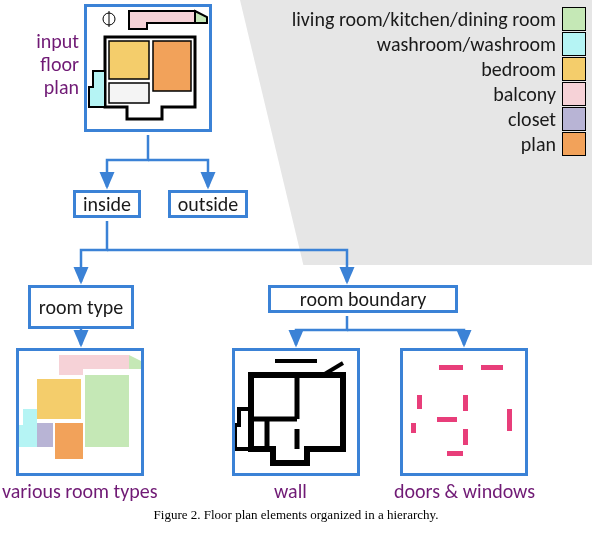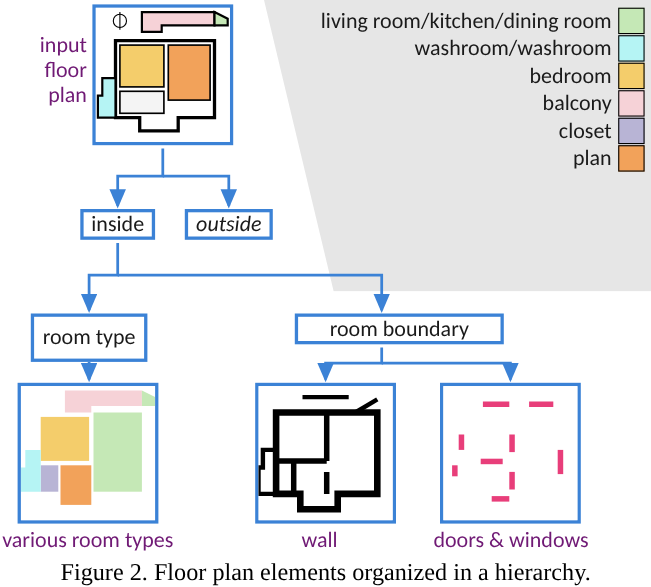--- a/index.html
+++ b/index.html
@@ -77,21 +77,21 @@
   }
   
   .arrows { position: absolute; left:0; top:0; z-index:1; pointer-events:none; }
   .caption {
     position: absolute;
     left: 0;
     width: 592px;
     top: 507px;
     text-align: center;
     font-family: "Times New Roman", Times, serif;
-    font-size: 22px;
+    font-size: 13px;
     color: #000;
   }
 </style>
 </head>
 <body>
 
 <div class="canvas">
 
   <div class="legend-bg"></div>
 
@@ -147,21 +147,21 @@
       <path d="M6 64 L18 64 L18 100 L2 100 L2 80 L6 80 Z" fill="#b5f4f4" stroke="#000" stroke-width="2"></path>
 
       <circle cx="22" cy="12" r="6" fill="none" stroke="#000" stroke-width="1"></circle>
       <line x1="22" y1="4" x2="22" y2="20" stroke="#000" stroke-width="1"></line>
     </svg>
   </div>
 
   <div class="node" style="left:73px; top:190px; width:68px; height:28px;">
     <span>inside</span>
   </div>
-  <div class="node" style="left:168px; top:190px; width:80px; height:28px;font-style:italic;">
+  <div class="node" style="left:168px; top:190px; width:80px; height:28px;">
     <span>outside</span>
   </div>
 
   <div class="node" style="left:28px; top:285px; width:106px; height:44px;">
     <span>room type</span>
   </div>
   <div class="node" style="left:268px; top:285px; width:190px; height:28px;">
     <span>room boundary</span>
   </div>
 

